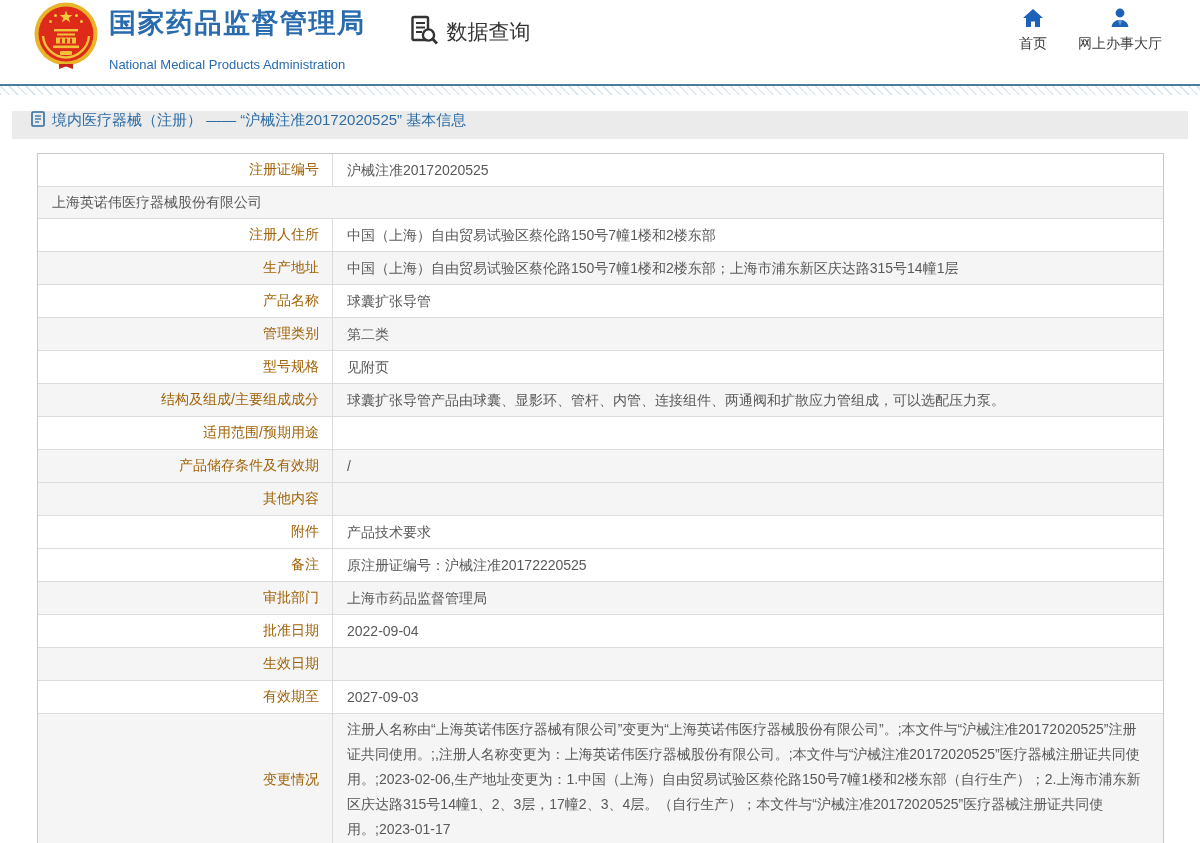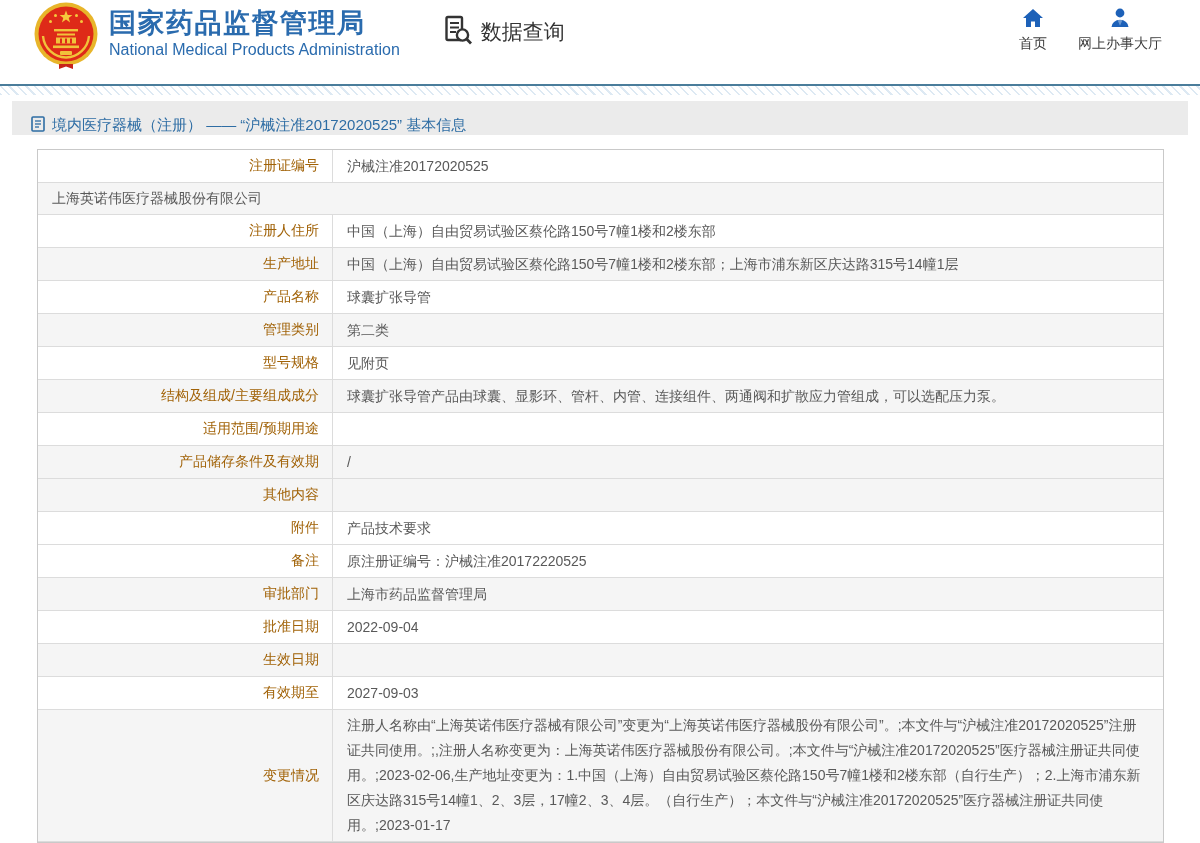--- a/index.html
+++ b/index.html
@@ -5,32 +5,32 @@
   * { margin:0; padding:0; box-sizing:border-box; }
   html,body { width:1200px; height:843px; overflow:hidden; background:#fff;
     font-family:"Liberation Sans","DejaVu Sans",sans-serif; }
 
   
   .header { height:83px; position:relative; background:#fff; }
   .header-inner { display:flex; align-items:flex-start; height:84px; }
   .logo { margin:2px 0 0 33px; flex:0 0 auto; }
   .brand { margin-left:10px; margin-top:8px; }
   .brand-cn { font-size:27px; font-weight:bold; color:#2a6bae; letter-spacing:1.5px; line-height:30px; }
-  .brand-en { font-size:16px; color:#2a6bae; margin-top:3px; }
+  .brand-en { font-size:13px; color:#2a6bae; margin-top:19px; }
   .query { display:flex; align-items:center; gap:8px; margin-left:42px; margin-top:14px; cursor:pointer; }
   .query-label { font-size:21px; color:#333; }
   .nav { margin-left:auto; margin-right:38px; display:flex; gap:28px; margin-top:8px; }
   .nav-item { display:flex; flex-direction:column; align-items:center; gap:4px;
               font-size:14px; color:#3c3c3c; cursor:pointer; min-width:34px; }
   .divider { border-top:2px solid #4a7d9b; height:11px;
     background:repeating-linear-gradient(45deg,#dde9f3 0 1.5px,#ffffff 1.5px 6px); }
 
   
-  .titlebar { margin:18px 12px 0 12px; background:#ebebeb; height:34px;
-    display:flex; align-items:flex-end; padding-left:19px; gap:7px;
+  .titlebar { margin:28px 12px 0 12px; background:#ebebeb; height:28px;
+    display:flex; align-items:flex-start; padding-left:19px; gap:7px;
     color:#2e6da4; font-size:15px; }
 
   
   .table { margin:14px 36px 0 37px; border:1px solid #c9c9c9; }
   .trow { display:flex; border-bottom:1px solid #dcdcdc; background:#fff; }
   .trow.alt { background:#f5f5f5; }
   .tlabel { flex:0 0 295px; display:flex; align-items:center; justify-content:flex-end;
     padding:0 13px 0 6px; border-right:1px solid #dcdcdc; color:#a16207;
     font-size:14px; min-height:32px; text-align:right; }
   .tvalue { flex:1; display:flex; align-items:center; padding:3px 14px;

